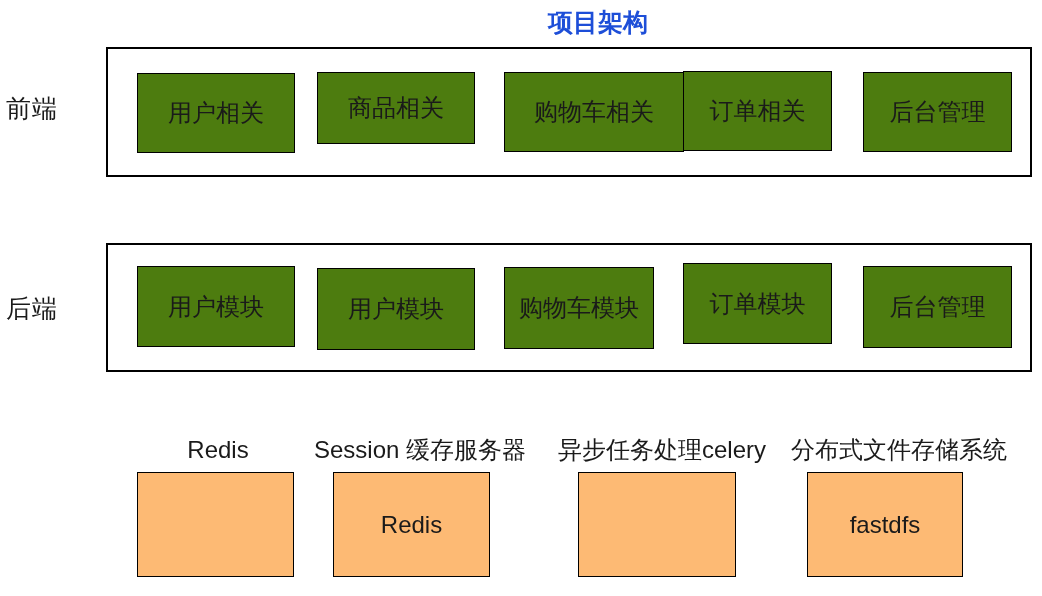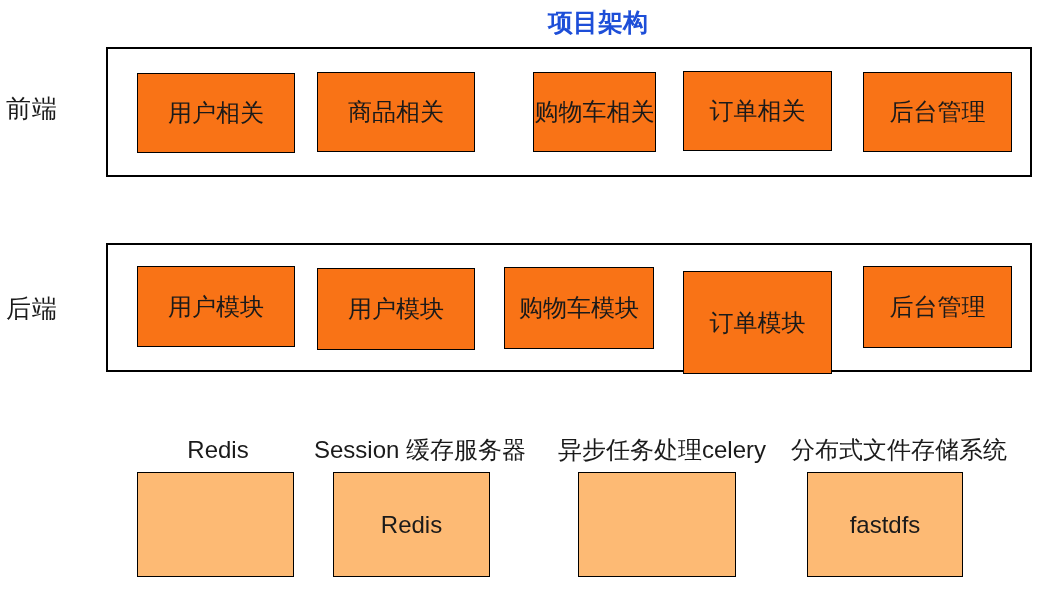--- a/index.html
+++ b/index.html
@@ -16,32 +16,32 @@
   
   .container{border:2px solid #000;background:#fff;}
   .row1-container{left:106px;top:47px;width:922px;height:126px;}
   .row2-container{left:106px;top:243px;width:922px;height:125px;}
   
   .row-label{font-size:25px;white-space:nowrap;letter-spacing:1px;}
   .row1-label{left:6px;top:92px;text-align:right;}
   .row2-label{left:6px;top:292px;}
   
   .box{
-    border:1.5px solid #000;background:#f97316;display:flex;align-items:center;
+    border:1.5px solid #000;background:#4d7c0f;display:flex;align-items:center;
     justify-content:center;font-size:24px;white-space:nowrap;box-sizing:border-box;
   }
   .r1b1{left:137px;top:73px;width:158px;height:80px;}
-  .r1b2{left:317px;top:72px;width:158px;height:80px;text-align:right;}
-  .r1b3{left:533px;top:72px;width:123px;height:80px;}
+  .r1b2{left:317px;top:72px;width:158px;height:72px;text-align:right;}
+  .r1b3{left:504px;top:72px;width:180px;height:80px;}
   .r1b4{left:683px;top:71px;width:149px;height:80px;}
   .r1b5{left:863px;top:72px;width:149px;height:80px;}
   .r2b1{left:137px;top:266px;width:158px;height:81px;}
   .r2b2{left:317px;top:268px;width:158px;height:82px;}
   .r2b3{left:504px;top:267px;width:150px;height:82px;}
-  .r2b4{left:683px;top:263px;width:149px;height:103px;margin-top:8px;}
+  .r2b4{left:683px;top:263px;width:149px;height:81px;}
   .r2b5{left:863px;top:266px;width:149px;height:82px;}
   
   .svc-label{
     top:435px;height:30px;font-size:24px;text-align:center;white-space:nowrap;
     line-height:30px;
   }
   .svc1-label{left:138px;width:160px;}
   .svc2-label{left:310px;width:220px;}
   .svc3-label{left:557px;width:210px;}
   .svc4-label{left:789px;width:220px;}

